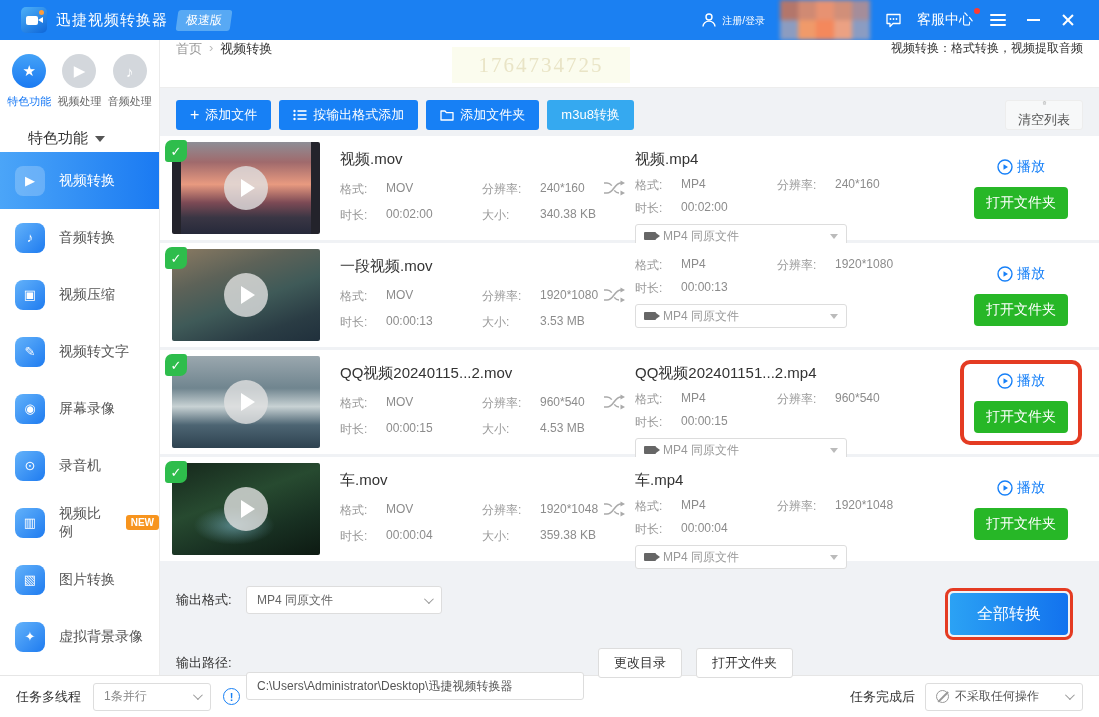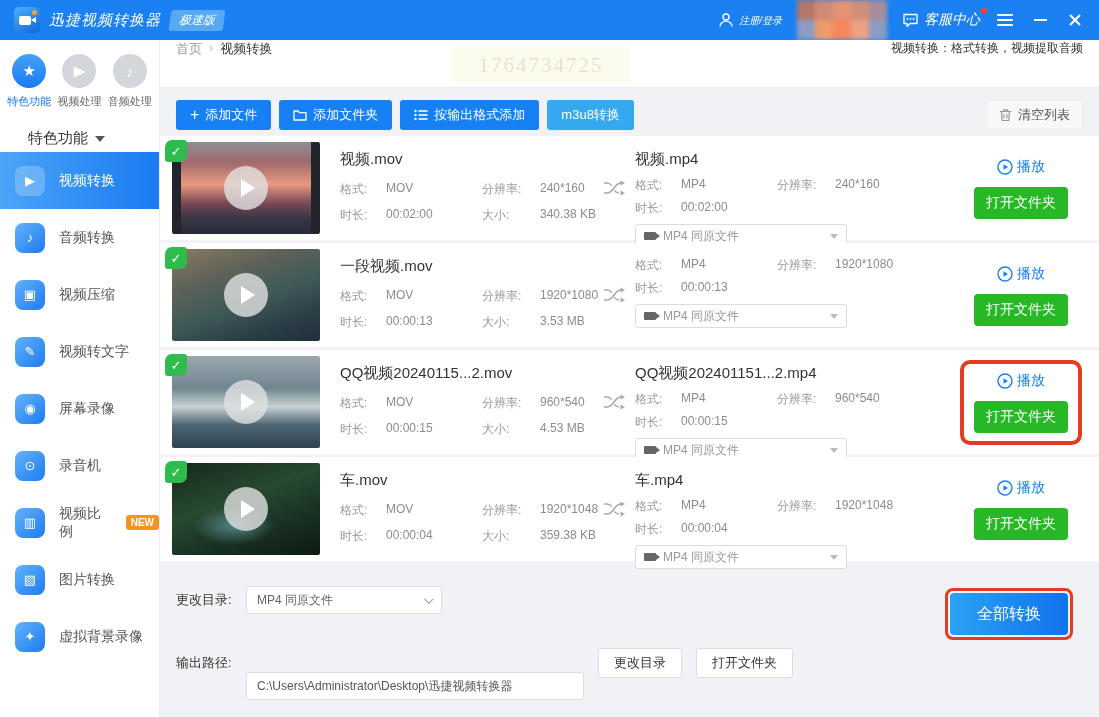--- a/index.html
+++ b/index.html
@@ -1,31 +1,31 @@
 <!DOCTYPE html>
 <html><head>
 <meta charset="utf-8">
 <style>
   * { margin:0; padding:0; box-sizing:border-box; }
   body { font-family:"Liberation Sans","DejaVu Sans",sans-serif; background:#444; }
   .window { width:1099px; height:717px; position:relative; overflow:hidden; background:#f0f2f5; display:flex; flex-direction:column; }
 
   
-  .titlebar { height:40px; background:#1b80f2; display:flex; align-items:center; padding:0 14px; color:#fff; flex-shrink:0;font-style:italic; }
+  .titlebar { height:40px; background:#1b80f2; display:flex; align-items:center; padding:0 21px; color:#fff; flex-shrink:0; }
   .logo { width:26px; height:26px; border-radius:5px; background:linear-gradient(145deg,#4db0f8,#0e66d8); margin-right:9px; position:relative; flex-shrink:0; }
   .logo .cam-body { position:absolute; left:5px; top:9px; width:12px; height:9px; background:#fff; border-radius:2px; }
   .logo .cam-lens { position:absolute; left:17px; top:10px; width:0; height:0; border-top:3.5px solid transparent; border-bottom:3.5px solid transparent; border-right:5px solid #fff; }
   .logo .cam-dot { position:absolute; right:3px; top:3px; width:5px; height:5px; border-radius:50%; background:#ff9c3a; }
   .app-name { font-size:15px; letter-spacing:1px; }
   .speed-badge { margin-left:9px; background:#58a9f4; transform:skewX(-8deg); padding:2px 9px; border-radius:3px; font-size:12px; }
   .tb-right { margin-left:auto; display:flex; align-items:center; gap:15px; }
   .tb-login { display:flex; align-items:flex-end; gap:5px; font-size:10px; cursor:pointer; }
   .blur-block { width:90px; height:40px; overflow:hidden; display:flex; flex-wrap:wrap; filter:blur(2px); }
   .blur-block span { width:18px; height:20px; display:block; }
-  .tb-service { display:flex; align-items:center; gap:5px; font-size:14px; cursor:pointer; position:relative; }
+  .tb-service { display:flex; align-items:center; gap:15px; font-size:14px; cursor:pointer; position:relative; }
   .red-dot { position:absolute; right:-7px; top:-3px; width:6px; height:6px; border-radius:50%; background:#ff3b30; }
   .win-btn { cursor:pointer; display:flex; align-items:center; justify-content:center; width:20px; height:20px; }
   .ham { width:16px; display:flex; flex-direction:column; gap:3px; }
   .ham i { height:2px; background:#fff; border-radius:1px; }
   .min-glyph { width:13px; height:2px; background:#fff; }
   .close-glyph { position:relative; width:14px; height:14px; }
   .close-glyph::before,.close-glyph::after { content:""; position:absolute; left:6px; top:0; width:2px; height:14px; background:#fff; }
   .close-glyph::before { transform:rotate(45deg); } .close-glyph::after { transform:rotate(-45deg); }
 
   
@@ -53,21 +53,21 @@
   .crumb-home { color:#999; font-size:13px; cursor:pointer; }
   .crumb-sep { color:#bbb; margin:0 7px; font-size:13px; }
   .crumb-cur { color:#333; font-size:13px; }
   .watermark { position:absolute; left:292px; top:7px; width:178px; height:36px; background:#fbfcee; color:#e9e4c6; font-family:"Liberation Serif","DejaVu Serif",serif; font-size:21px; letter-spacing:2px; display:flex; align-items:center; justify-content:center; }
   .crumb-desc { margin-left:auto; font-size:12px; color:#333; }
 
   .toolbar { display:flex; gap:8px; padding:12px 16px 6px; align-items:center; flex-shrink:0; }
   .btn-blue { height:30px; padding:0 14px; background:#1780f5; color:#fff; border-radius:3px; font-size:13px; display:flex; align-items:center; gap:6px; cursor:pointer; border:none; }
   .btn-m3u8 { background:#35a9f0; }
   .plus-glyph { font-size:16px; line-height:1; }
-  .btn-clear { margin-left:auto; height:30px; padding:0 12px; background:#f7f8f9; color:#555; border-radius:3px; font-size:13px; display:flex; align-items:center; gap:6px; cursor:pointer; border:1px solid #ededed; }
+  .btn-clear { margin-left:auto; height:30px; padding:0 12px; background:#f7f8f9; color:#555; border-radius:3px; font-size:13px; display:flex; align-items:center; gap:6px; cursor:pointer; border:1px solid #ededed;flex-direction:column; }
 
   
   .file-list { flex-shrink:0; }
   .file-row { height:104px; background:#fff; margin-bottom:3px; display:flex; align-items:center; padding:0 10px 0 12px; position:relative; }
   .check-badge { position:absolute; left:5px; top:4px; width:22px; height:22px; background:#2ebd4c; border-radius:7px 3px 7px 3px; color:#fff; display:flex; align-items:center; justify-content:center; font-size:13px; z-index:2; }
   .thumb { width:148px; height:92px; border-radius:2px; position:relative; flex-shrink:0; overflow:hidden; cursor:pointer; }
   .thumb .play-ov { position:absolute; left:50%; top:50%; transform:translate(-50%,-50%); width:44px; height:44px; border-radius:50%; background:rgba(225,225,225,0.8); }
   .thumb .play-ov::after { content:""; position:absolute; left:17px; top:13px; border-top:9px solid transparent; border-bottom:9px solid transparent; border-left:14px solid #fff; }
   .t1 { background:linear-gradient(90deg,#23232b 0 6%,rgba(0,0,0,0) 6% 94%,#23232b 94%),linear-gradient(180deg,#8e8e96 0%,#a06a6c 22%,#e89a80 46%,#7c4a55 66%,#3a3644 82%,#26293a 100%); }
   .t2 { background:linear-gradient(160deg,#8a7a62 0%,#5d6258 30%,#3f5a58 55%,#2a3c44 80%,#20303c 100%); }
@@ -245,34 +245,34 @@
         <span class="crumb-desc">视频转换：格式转换，视频提取音频</span>
       </div>
 
       <div class="toolbar">
         <button class="btn-blue">
           <span class="plus-glyph">+</span>
           <span>添加文件</span>
         </button>
         <button class="btn-blue">
           <svg width="14" height="12" viewBox="0 0 14 12">
-              <path d="M1 2h4l1.4 1.6H13v7.4H1z" fill="none" stroke="#fff" stroke-width="1.3" stroke-linejoin="round"></path>
-            </svg>
-          <span>添加文件夹</span>
-        </button>
-        <button class="btn-blue">
-          <svg width="14" height="12" viewBox="0 0 14 12">
               <circle cx="1.5" cy="2" r="1.2" fill="#fff"></circle>
               <circle cx="1.5" cy="6" r="1.2" fill="#fff"></circle>
               <circle cx="1.5" cy="10" r="1.2" fill="#fff"></circle>
               <rect x="4.5" y="1.2" width="9" height="1.6" fill="#fff"></rect>
               <rect x="4.5" y="5.2" width="9" height="1.6" fill="#fff"></rect>
               <rect x="4.5" y="9.2" width="9" height="1.6" fill="#fff"></rect>
             </svg>
           <span>按输出格式添加</span>
+        </button>
+        <button class="btn-blue">
+          <svg width="14" height="12" viewBox="0 0 14 12">
+              <path d="M1 2h4l1.4 1.6H13v7.4H1z" fill="none" stroke="#fff" stroke-width="1.3" stroke-linejoin="round"></path>
+            </svg>
+          <span>添加文件夹</span>
         </button>
         <button class="btn-blue btn-m3u8">
           <span>m3u8转换</span>
         </button>
         <button class="btn-clear">
           <svg width="13" height="14" viewBox="0 0 13 14">
               <path d="M1 3.5h11M4.5 3.5V1.8h4v1.7M2.5 3.5l.7 9h6.6l.7-9" fill="none" stroke="#999" stroke-width="1.2"></path>
               <path d="M5 6v4.5M8 6v4.5" stroke="#999" stroke-width="1.1"></path>
             </svg>
           <span>清空列表</span>
@@ -517,35 +517,51 @@
                   <span>打开文件夹</span>
                 </button>
             </div>
           </div>
         </div>
 
       </div>
 
       <div class="out-panel">
         <div class="out-row">
-          <span class="out-label">更改目录:</span>
+          <span class="out-label">输出格式:</span>
           <div class="format-select">
             <span>MP4  同原文件</span>
             <span class="chev"></span>
           </div>
         </div>
         <div class="out-row">
           <span class="out-label">输出路径:</span>
           <div class="path-box">C:\Users\Administrator\Desktop\迅捷视频转换器</div>
           <button class="btn-white"><span>更改目录</span></button>
           <button class="btn-white"><span>打开文件夹</span></button>
         </div>
         <div class="convert-wrap">
           <button class="btn-convert">
               <span>全部转换</span>
             </button>
         </div>
       </div>
     </div>
   </div>
 
+  <div class="statusbar">
+    <span class="sb-label">任务多线程</span>
+    <div class="sb-select threads">
+      <span>1条并行</span>
+      <span class="chev"></span>
+    </div>
+    <span class="info-circ">!</span>
+    <div class="sb-right">
+      <span class="sb-label">任务完成后</span>
+      <div class="sb-select after">
+        <span class="block-glyph"></span>
+        <span>不采取任何操作</span>
+        <span class="chev"></span>
+      </div>
+    </div>
+  </div>
 
 </div>
 
 </body></html>

